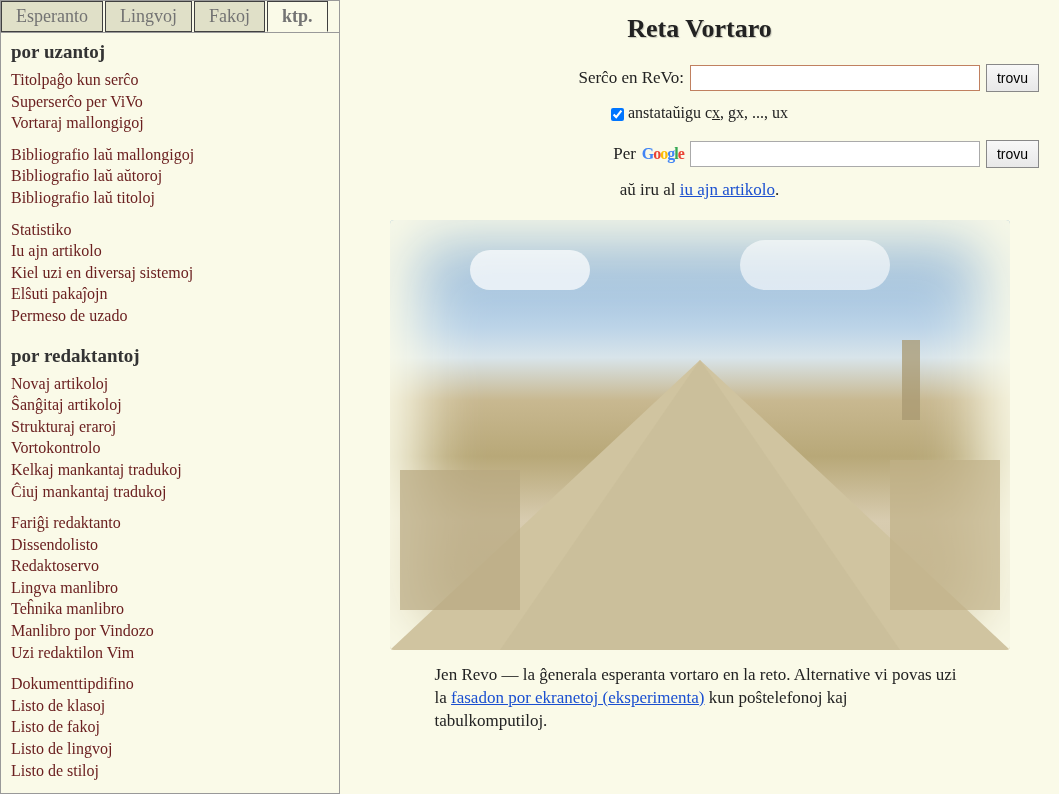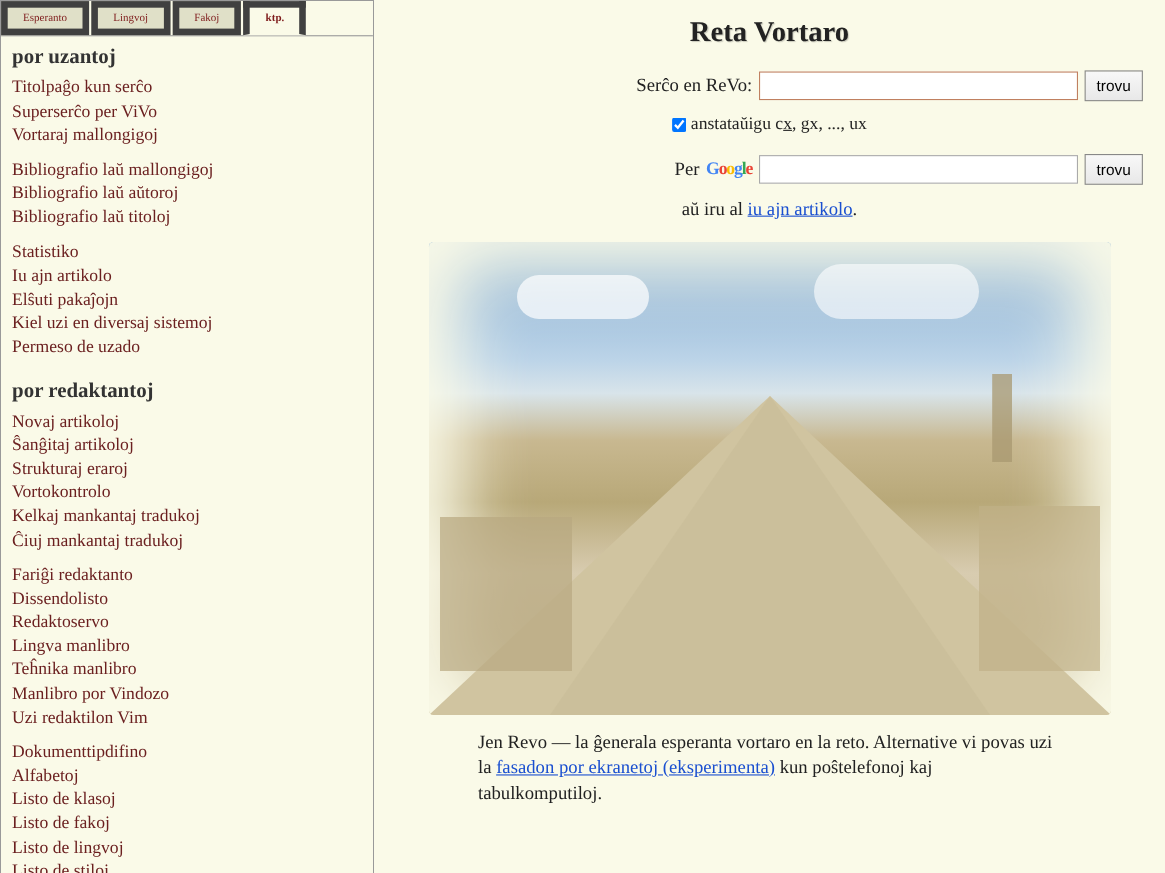--- a/index.html
+++ b/index.html
@@ -1,20 +1,20 @@
 <!DOCTYPE html>
 <html><head>
 <meta charset="utf-8">
 <style>
 * { box-sizing: border-box; margin: 0; padding: 0; }
 body { font-family: Georgia, serif; background: #fafae8; height: 794px; width: 1059px; overflow: hidden; }
 .container { display: flex; height: 100%; }
 .sidebar { width: 340px; background: #fafae8; border: 1px solid #999; overflow-y: scroll; height: 100%; }
 .tabs { display: flex; background: #fafae8; border-bottom: 1px solid #999; }
-.tab { padding: 4px 14px; border: 6px solid #404040; background: #e0e0c8; cursor: pointer; font-size: 10px; color: #7f1d1d; margin-right: 2px; }
+.tab { padding: 4px 14px; border: 1px solid #404040; background: #e0e0c8; cursor: pointer; font-size: 18px; color: #737373; margin-right: 2px; }
 .tab.active { background: #fafae8; font-weight: bold; border-bottom: 1px solid #fafae8; }
 .section-header { font-size: 19px; font-weight: bold; color: #333; padding: 8px 10px 6px; font-family: Georgia, serif; }
 .link-group { padding: 0 10px 10px; }
 .link-item { display: block; color: #6b2020; font-size: 16px; text-decoration: none; line-height: 1.35; cursor: pointer; font-family: Georgia, serif; }
 .main { flex: 1; background: #fafae8; padding: 0 20px; overflow-y: auto; text-align: center; }
 h1 { font-size: 26px; color: #222; padding: 14px 0 20px; text-shadow: 1px 1px 1px rgba(0,0,0,0.2); font-family: Georgia, serif; }
 .search-row { display: flex; align-items: center; justify-content: flex-end; gap: 6px; margin-bottom: 12px; }
 .search-label { font-size: 17px; color: #222; }
 .search-input { width: 290px; height: 26px; border: 1px solid #c08060; background: #fff; padding: 2px 4px; }
 .search-input.g { border: 1px solid #aaa; }
@@ -54,22 +54,22 @@
         <a class="link-item" href="#">Vortaraj mallongigoj</a>
       </div>
     <div class="link-group" id="g2">
         <a class="link-item" href="#">Bibliografio laŭ mallongigoj</a>
         <a class="link-item" href="#">Bibliografio laŭ aŭtoroj</a>
         <a class="link-item" href="#">Bibliografio laŭ titoloj</a>
       </div>
     <div class="link-group" id="g3">
         <a class="link-item" href="#">Statistiko</a>
         <a class="link-item" href="#">Iu ajn artikolo</a>
+        <a class="link-item" href="#">Kiel uzi en diversaj sistemoj</a>
         <a class="link-item" href="#">Elŝuti pakaĵojn</a>
-        <a class="link-item" href="#">Kiel uzi en diversaj sistemoj</a>
         <a class="link-item" href="#">Permeso de uzado</a>
       </div>
     <div class="section-header">por redaktantoj</div>
     <div class="link-group" id="g4">
         <a class="link-item" href="#">Novaj artikoloj</a>
         <a class="link-item" href="#">Ŝanĝitaj artikoloj</a>
         <a class="link-item" href="#">Strukturaj eraroj</a>
         <a class="link-item" href="#">Vortokontrolo</a>
         <a class="link-item" href="#">Kelkaj mankantaj tradukoj</a>
         <a class="link-item" href="#">Ĉiuj mankantaj tradukoj</a>
@@ -78,21 +78,20 @@
         <a class="link-item" href="#">Fariĝi redaktanto</a>
         <a class="link-item" href="#">Dissendolisto</a>
         <a class="link-item" href="#">Redaktoservo</a>
         <a class="link-item" href="#">Lingva manlibro</a>
         <a class="link-item" href="#">Teĥnika manlibro</a>
         <a class="link-item" href="#">Manlibro por Vindozo</a>
         <a class="link-item" href="#">Uzi redaktilon Vim</a>
       </div>
     <div class="link-group" id="g6">
         <a class="link-item" href="#">Dokumenttipdifino</a>
-        <a class="link-item" href="#">Alfabetoj</a>
         <a class="link-item" href="#">Listo de klasoj</a>
         <a class="link-item" href="#">Listo de fakoj</a>
         <a class="link-item" href="#">Listo de lingvoj</a>
         <a class="link-item" href="#">Listo de stiloj</a>
       </div>
   </div>
 
   <div class="main">
     <h1>Reta Vortaro</h1>
 

